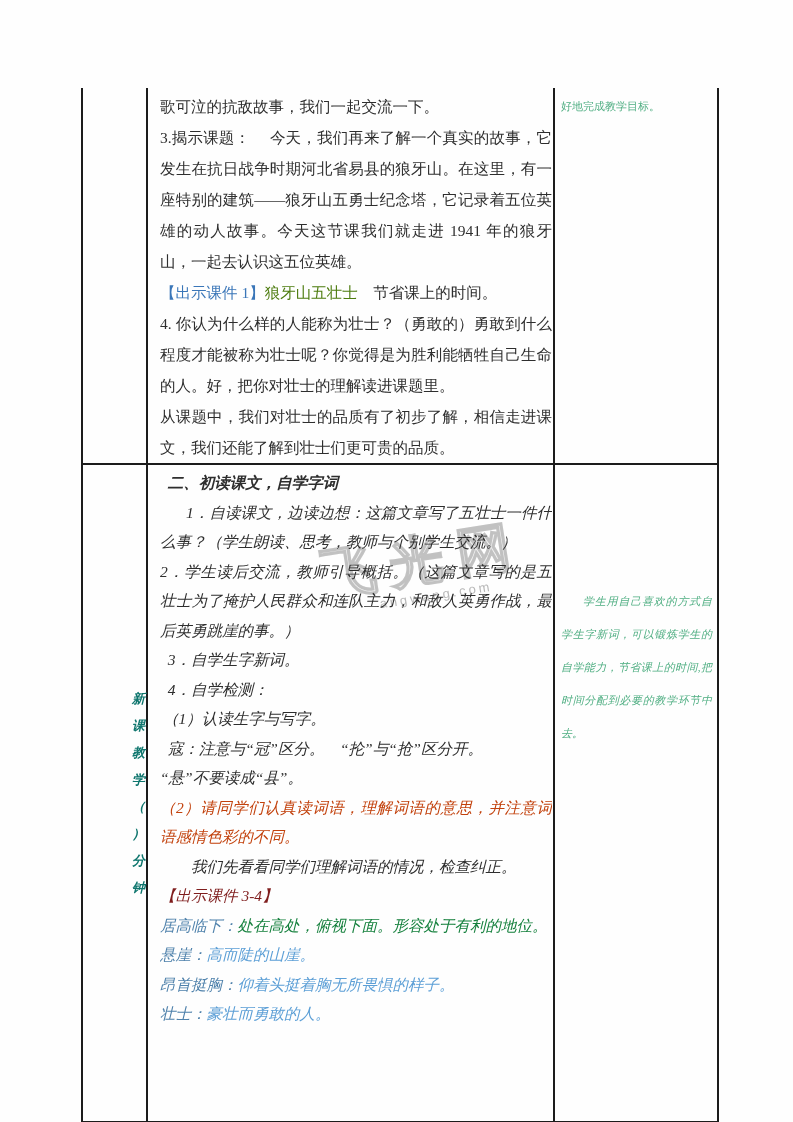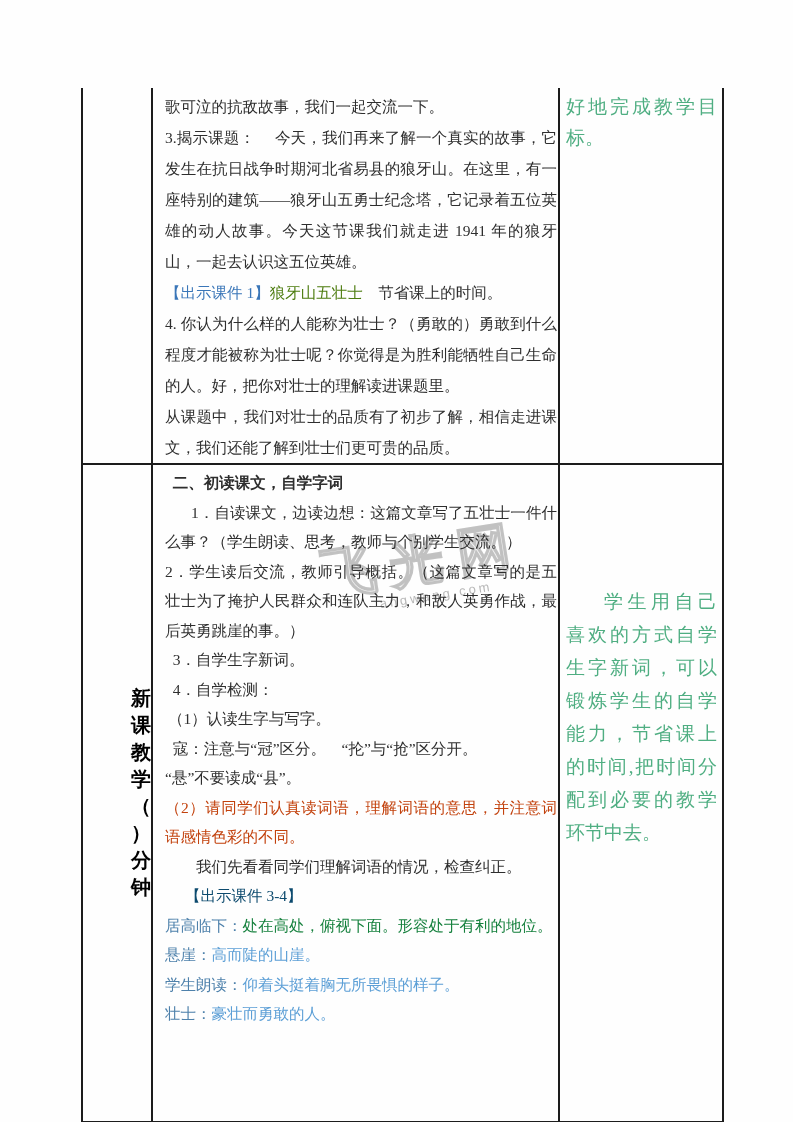--- a/index.html
+++ b/index.html
@@ -48,38 +48,38 @@
   .doc-table td {
     border: 2px solid #1c1c1c;
     vertical-align: top;
     background: transparent;
   }
   .doc-table tr.first-row td { border-top: none; }
   col.c-label { width: 65px; }
   col.c-content { width: 407px; }
   col.c-note { width: 164px; }
   tr.first-row td { height: 371px; }
-  tr.second-row td { height: 658px; }
+  tr.second-row td { height: 658px; font-style: italic; }
   .label-cell { vertical-align: middle !important; }
   .label-lines {
-    font-weight: bold; font-size: 20px; line-height: 27px;
-    color: #000000; text-align: center; padding-left: 48px;
+    font-weight: bold; font-size: 13px; line-height: 27px;
+    color: #0f766e; text-align: center; padding-left: 48px;
   }
   .content-cell { padding: 3px 1px 0 12px; }
   .content-body {
     font-size: 15.5px; color: #2e2e2e;
     text-align: justify; text-justify: inter-ideograph;
     overflow: hidden;
   }
   .first-row .content-body { line-height: 31px; }
   .second-row .content-body { line-height: 29.5px; }
   .para { margin: 0; }
   .note-cell { padding: 3px 5px 0 6px; }
   .note-text {
-    font-size: 19px; line-height: 31px;
+    font-size: 11px; line-height: 31px;
     text-align: justify; text-justify: inter-ideograph;
   }
   .second-row .note-text { line-height: 33px; margin-top: 117px; text-indent: 2em; }
 </style>
 </head>
 <body>
 
 <div class="page">
 
   <div class="watermark">
@@ -125,24 +125,24 @@
               <div class="para" style="font-weight: bold; text-indent: 0.5em;"><span style="color: rgb(46, 46, 46);">二、初读课文，自学字词</span></div>
               <div class="para"><span style="color: rgb(46, 46, 46); margin-left: 26px;">1．自读课文，边读边想：这篇文章写了五壮士一件什么事？（学生朗读、思考，教师与个别学生交流。）</span></div>
               <div class="para"><span style="color: rgb(46, 46, 46);">2．学生读后交流，教师引导概括。（这篇文章写的是五壮士为了掩护人民群众和连队主力，和敌人英勇作战，最后英勇跳崖的事。）</span></div>
               <div class="para" style="text-indent: 0.5em;"><span style="color: rgb(46, 46, 46);">3．自学生字新词。</span></div>
               <div class="para" style="text-indent: 0.5em;"><span style="color: rgb(46, 46, 46);">4．自学检测：</span></div>
               <div class="para" style="text-indent: 0.2em;"><span style="color: rgb(46, 46, 46);">（1）认读生字与写字。</span></div>
               <div class="para" style="text-indent: 0.5em;"><span style="color: rgb(46, 46, 46);">寇：注意与“冠”区分。　“抡”与“抢”区分开。</span></div>
               <div class="para"><span style="color: rgb(46, 46, 46);">“悬”不要读成“县”。</span></div>
               <div class="para"><span style="color: #c2410c;">（2）请同学们认真读词语，理解词语的意思，并注意词语感情色彩的不同。</span></div>
               <div class="para" style="text-indent: 2em;"><span style="color: rgb(46, 46, 46);">我们先看看同学们理解词语的情况，检查纠正。</span></div>
-              <div class="para"><span style="color: #0c4a6e; margin-left: 20px;">【出示课件 3-4】</span></div>
+              <div class="para"><span style="color: #7f1d1d;">【出示课件 3-4】</span></div>
               <div class="para"><span style="color: rgb(78, 129, 171);">居高临下：</span><span style="color: #15803d;">处在高处，俯视下面。形容处于有利的地位。</span></div>
               <div class="para"><span style="color: rgb(78, 129, 171); margin-top: 16px;">悬崖：</span><span style="color: rgb(92, 159, 214);">高而陡的山崖。</span></div>
-              <div class="para"><span style="color: rgb(78, 129, 171);">学生朗读：</span><span style="color: rgb(92, 159, 214);">仰着头挺着胸无所畏惧的样子。</span></div>
+              <div class="para"><span style="color: rgb(78, 129, 171);">昂首挺胸：</span><span style="color: rgb(92, 159, 214);">仰着头挺着胸无所畏惧的样子。</span></div>
               <div class="para"><span style="color: rgb(78, 129, 171);">壮士：</span><span style="color: rgb(92, 159, 214);">豪壮而勇敢的人。</span></div>
             </div>
       </td>
       <td class="note-cell">
         <div class="note-text" style="color: rgb(79, 174, 130);">学生用自己喜欢的方式自学生字新词，可以锻炼学生的自学能力，节省课上的时间,把时间分配到必要的教学环节中去。</div>
       </td>
     </tr>
   </tbody>
     </table>
 

